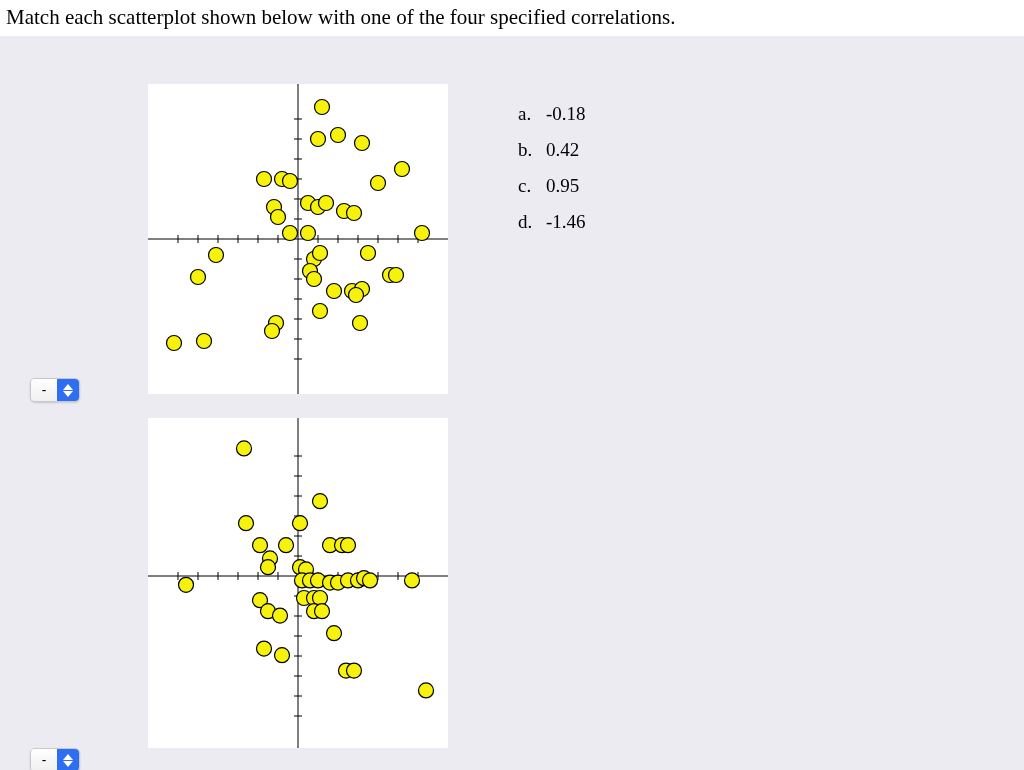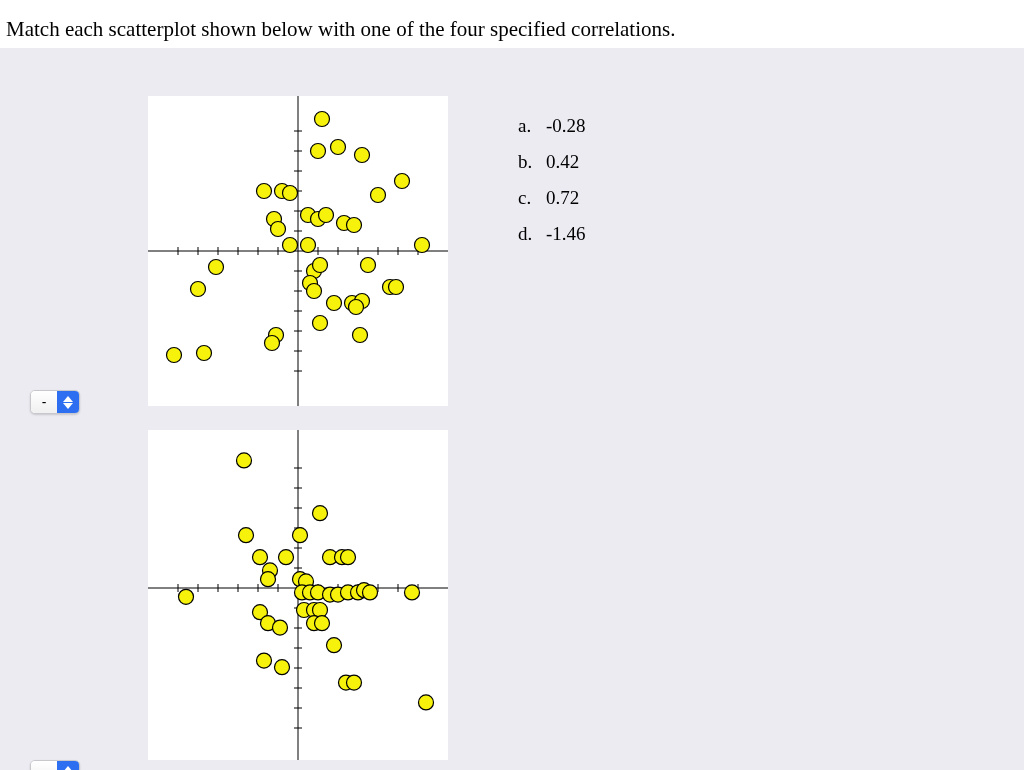--- a/index.html
+++ b/index.html
@@ -9,21 +9,21 @@
     background: #ecebf2;
     font-family: Georgia, 'Times New Roman', serif;
     font-size: 20px;
     color: #000;
     width: 1024px;
     height: 770px;
     overflow: hidden;
   }
   .question-bar {
     background: #fff;
-    padding: 17px 6px 6px 6px;
+    padding: 5px 6px 6px 6px;
     font-size: 21px;
     font-family: Liberation Serif, serif;
   }
   .content {
     position: relative;
     width: 100%;
     height: 740px;
   }
   .plot {
     position: absolute;
@@ -232,29 +232,29 @@
           <circle class="pt" cx="198" cy="252.6" r="7.5"></circle>
           <circle class="pt" cx="206" cy="252.6" r="7.5"></circle>
           <circle class="pt" cx="278" cy="272.4" r="7.5"></circle>
         </g>
     </svg>
   </div>
 
   <div class="answers">
     <div class="ans-row">
       <span class="ans-letter">a.</span>
-      <span>-0.28</span>
+      <span>-0.18</span>
     </div>
     <div class="ans-row">
       <span class="ans-letter">b.</span>
       <span>0.42</span>
     </div>
     <div class="ans-row">
       <span class="ans-letter">c.</span>
-      <span>0.72</span>
+      <span>0.95</span>
     </div>
     <div class="ans-row">
       <span class="ans-letter">d.</span>
       <span>-1.46</span>
     </div>
   </div>
 
   <div class="selector sel1">
     <div class="sel-val">-</div>
     <div class="sel-btn">

